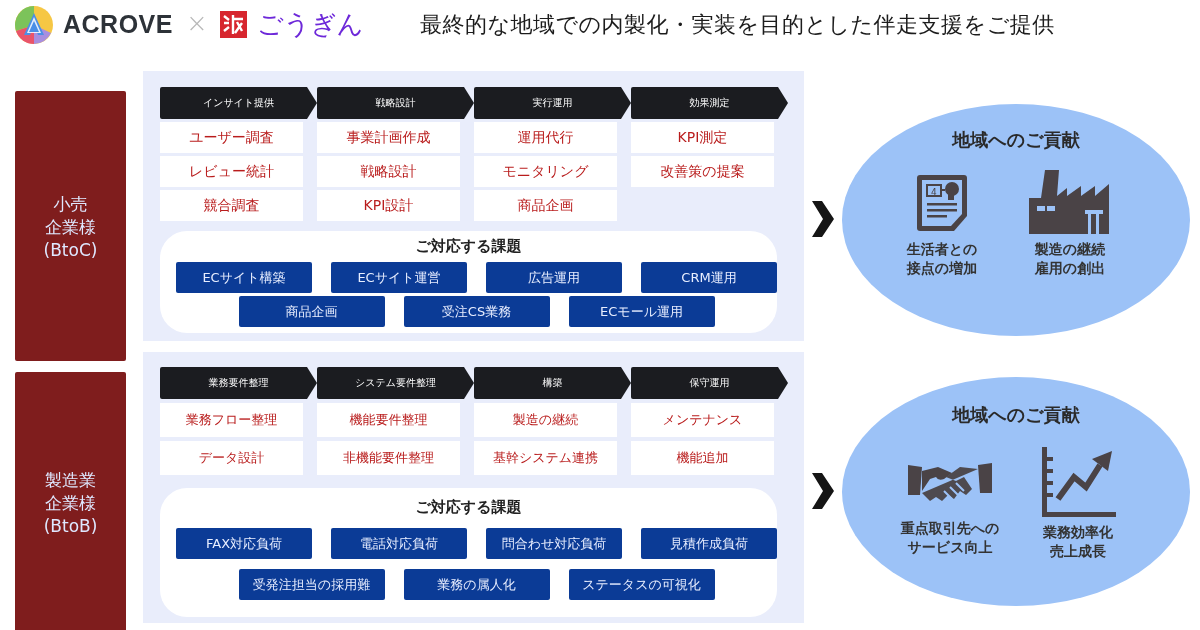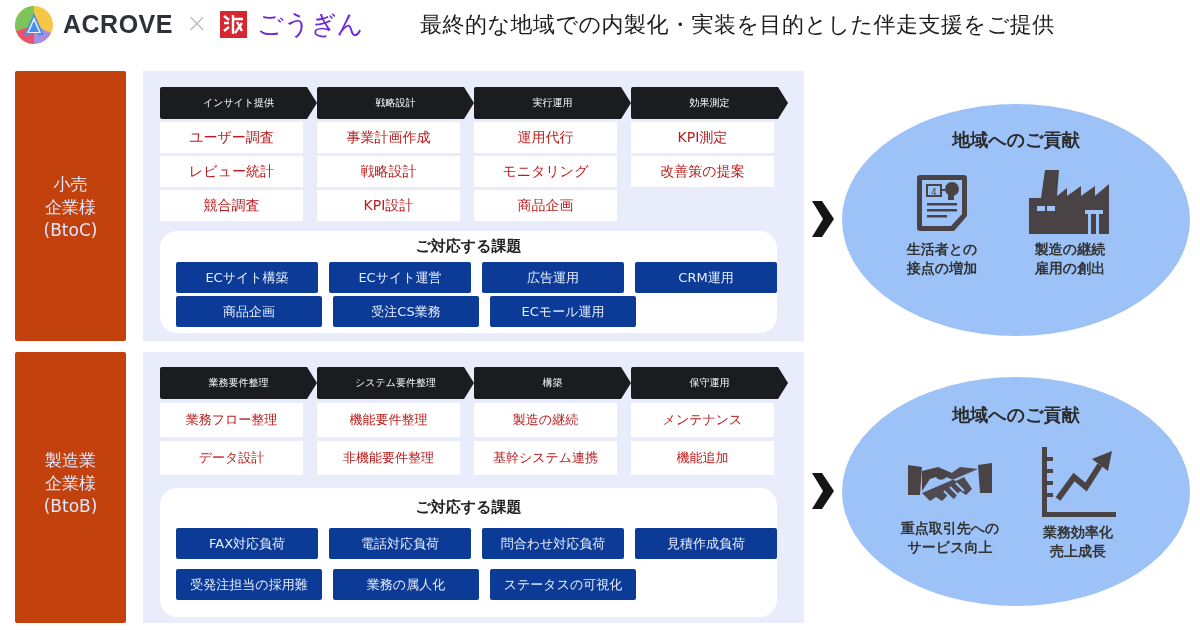--- a/index.html
+++ b/index.html
@@ -9,34 +9,34 @@
   
   .header { position: absolute; left: 0; top: 0; width: 1200px; height: 52px; }
   .logo-acrove { position: absolute; left: 14px; top: 5px; width: 40px; height: 40px; }
   .acrove-text { position: absolute; left: 63px; top: 10px; font-family: "Liberation Sans", sans-serif; font-weight: 700; font-size: 25px; letter-spacing: 0.5px; color: #2d3238; }
   .times { position: absolute; left: 186px; top: 8px; font-size: 26px; color: #b8b8b8; font-weight: 300; }
   .gougin-mark { position: absolute; left: 220px; top: 11px; width: 27px; height: 27px; background: #d7262e; }
   .gougin-text { position: absolute; left: 257px; top: 7px; font-size: 26px; color: #6d28d9; }
   .headline { position: absolute; left: 420px; top: 10px; font-size: 22px; color: #1c1c1c; letter-spacing: 0.5px; white-space: nowrap; }
 
   
-  .segment { position: absolute; left: 15px; width: 111px; background: #c2410c; border-radius: 2px; color: #dfe8ff; font-size: 17px; text-align: center; line-height: 23px; }
+  .segment { position: absolute; left: 15px; width: 111px; background: #7f1d1d; border-radius: 2px; color: #dfe8ff; font-size: 17px; text-align: center; line-height: 23px; margin-top: 20px; }
   .segment-inner { position: absolute; left: 0; right: 0; }
   .panel { position: absolute; left: 143px; width: 661px; background: #e9edfb; }
 
   .steps { position: absolute; left: 17px; top: 16px; display: flex; }
   .step-col { width: 157px; }
   .step-head { position: relative; height: 32px; background: #1b1c20; color: #fff; font-size: 10px; text-align: center; line-height: 32px; margin-right: 0px;
     clip-path: polygon(0 0, calc(100% - 10px) 0, 100% 50%, calc(100% - 10px) 100%, 0 100%); border-radius: 2px 0 0 2px; }
   .step-item { height: 31px; margin-top: 3px; margin-right: 14px; background: #ffffff; color: #b91c1c; font-size: 14px; text-align: center; line-height: 31px; white-space: nowrap; }
   .row2 .step-item { height: 34px; line-height: 34px; margin-top: 4px; font-size: 13px; }
 
-  .issues { position: absolute; left: 17px; width: 617px; background: #ffffff; border-radius: 17px; }
+  .issues { position: absolute; left: 17px; width: 617px; background: #ffffff; border-radius: 27px; }
   .issues-title { text-align: center; font-size: 15px; font-weight: 700; color: #222; }
-  .chip-row { display: flex; gap: 11px; margin-top: 6px; padding-left: 16px; }
+  .chip-row { display: flex; justify-content: center; gap: 19px; margin-top: 6px; padding-left: 16px; }
   .chip { width: 146px; height: 31px; background: #0b3b96; color: #e8eeff; font-size: 13px; text-align: center; line-height: 31px; border-radius: 2px; white-space: nowrap; }
 
   .chevron { position: absolute; left: 810px; width: 26px; height: 40px; }
   .ellipse { position: absolute; left: 842px; width: 348px; background: #9cc2f7; border-radius: 50%; }
   .ell-title { position: absolute; left: 0; right: 0; text-align: center; font-size: 18px; font-weight: 700; color: #2a2a2a; }
   .ell-item { position: absolute; width: 120px; text-align: center; }
   .ell-icon { display: block; margin: 0 auto; }
   .ell-label { margin-top: 6px; font-size: 14px; font-weight: 700; color: #333; line-height: 19px; }
 </style>
 </head>

